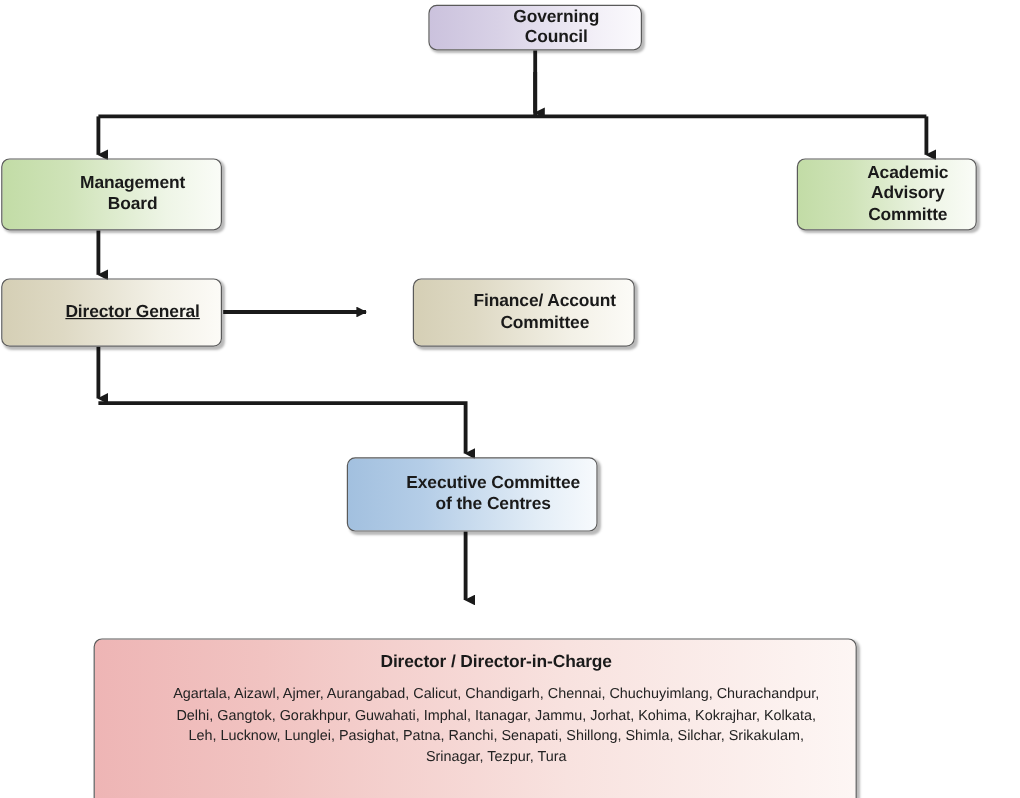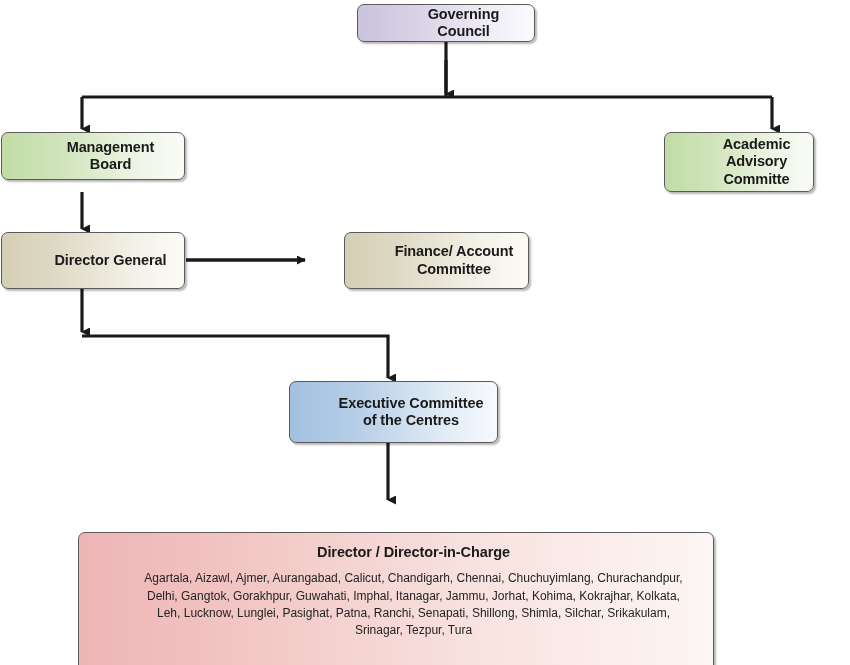--- a/index.html
+++ b/index.html
@@ -53,31 +53,32 @@
     padding: 0 8px;
     white-space: pre-line;
   }
 
   
   #node-governing-council {
     left: 357px; top: 4px; width: 178px; height: 38px;
     background: linear-gradient(to right, #cbc2dd 0%, #d8d1e6 32%, #f2eff7 78%, #fbfafd 100%);
   }
   #node-management-board {
-    left: 1px; top: 132px; width: 184px; height: 48px;
+    left: 1px; top: 132px; width: 184px; height: 60px;
     background: linear-gradient(to right, #c2dca6 0%, #cfe3b8 30%, #eef5e6 75%, #fafcf7 100%);
   }
   #node-academic-advisory {
     left: 664px; top: 132px; width: 150px; height: 60px;
     background: linear-gradient(to right, #c2dca6 0%, #cfe3b8 30%, #eef5e6 75%, #fafcf7 100%);
     align-items: center;
   }
   #node-director-general {
     left: 1px; top: 232px; width: 184px; height: 57px;
     background: linear-gradient(to right, #d5cfb5 0%, #ded9c4 28%, #f3f1e7 72%, #fcfbf7 100%);
+    text-decoration: underline;
   }
   #node-finance-account {
     left: 308px; top: 232px; width: 185px; height: 57px;
     background: linear-gradient(to right, #d5cfb5 0%, #ded9c4 28%, #f3f1e7 72%, #fcfbf7 100%);
     margin-left: 36px;
   }
   #node-executive-committee {
     left: 289px; top: 381px; width: 209px; height: 62px;
     background: linear-gradient(to right, #a2c0df 0%, #b4cde7 30%, #e4eef7 78%, #f7fafd 100%);
   }

